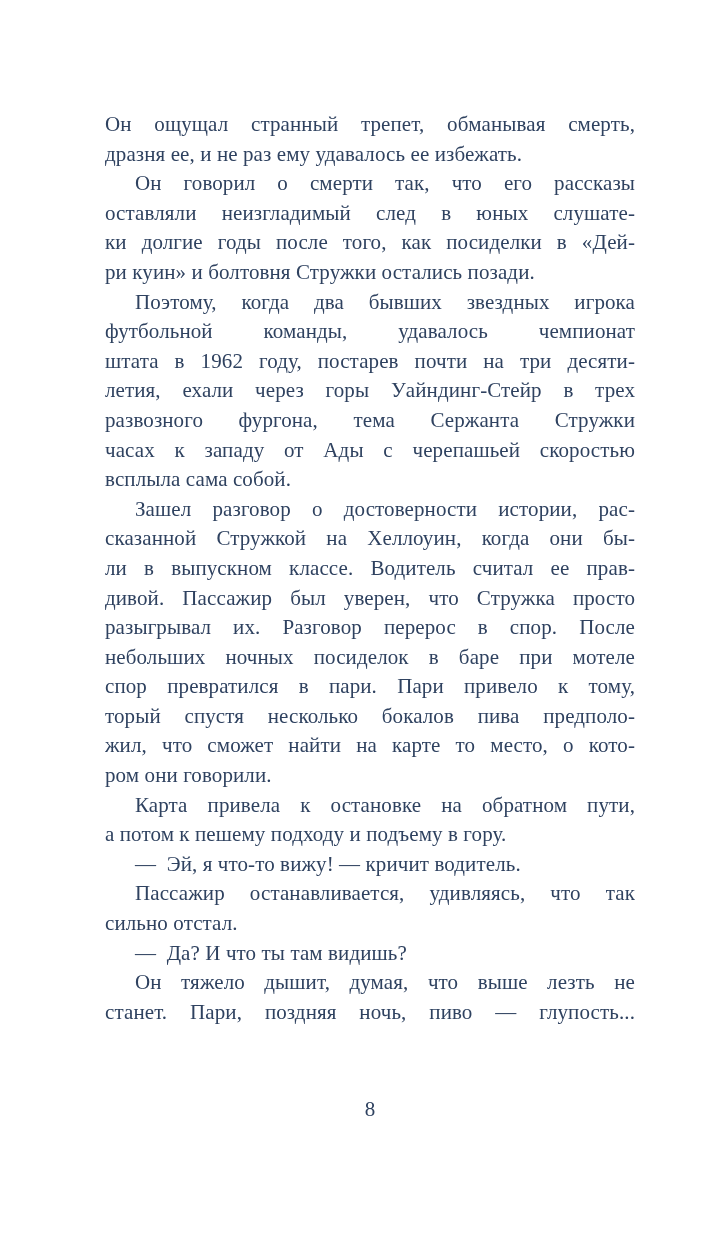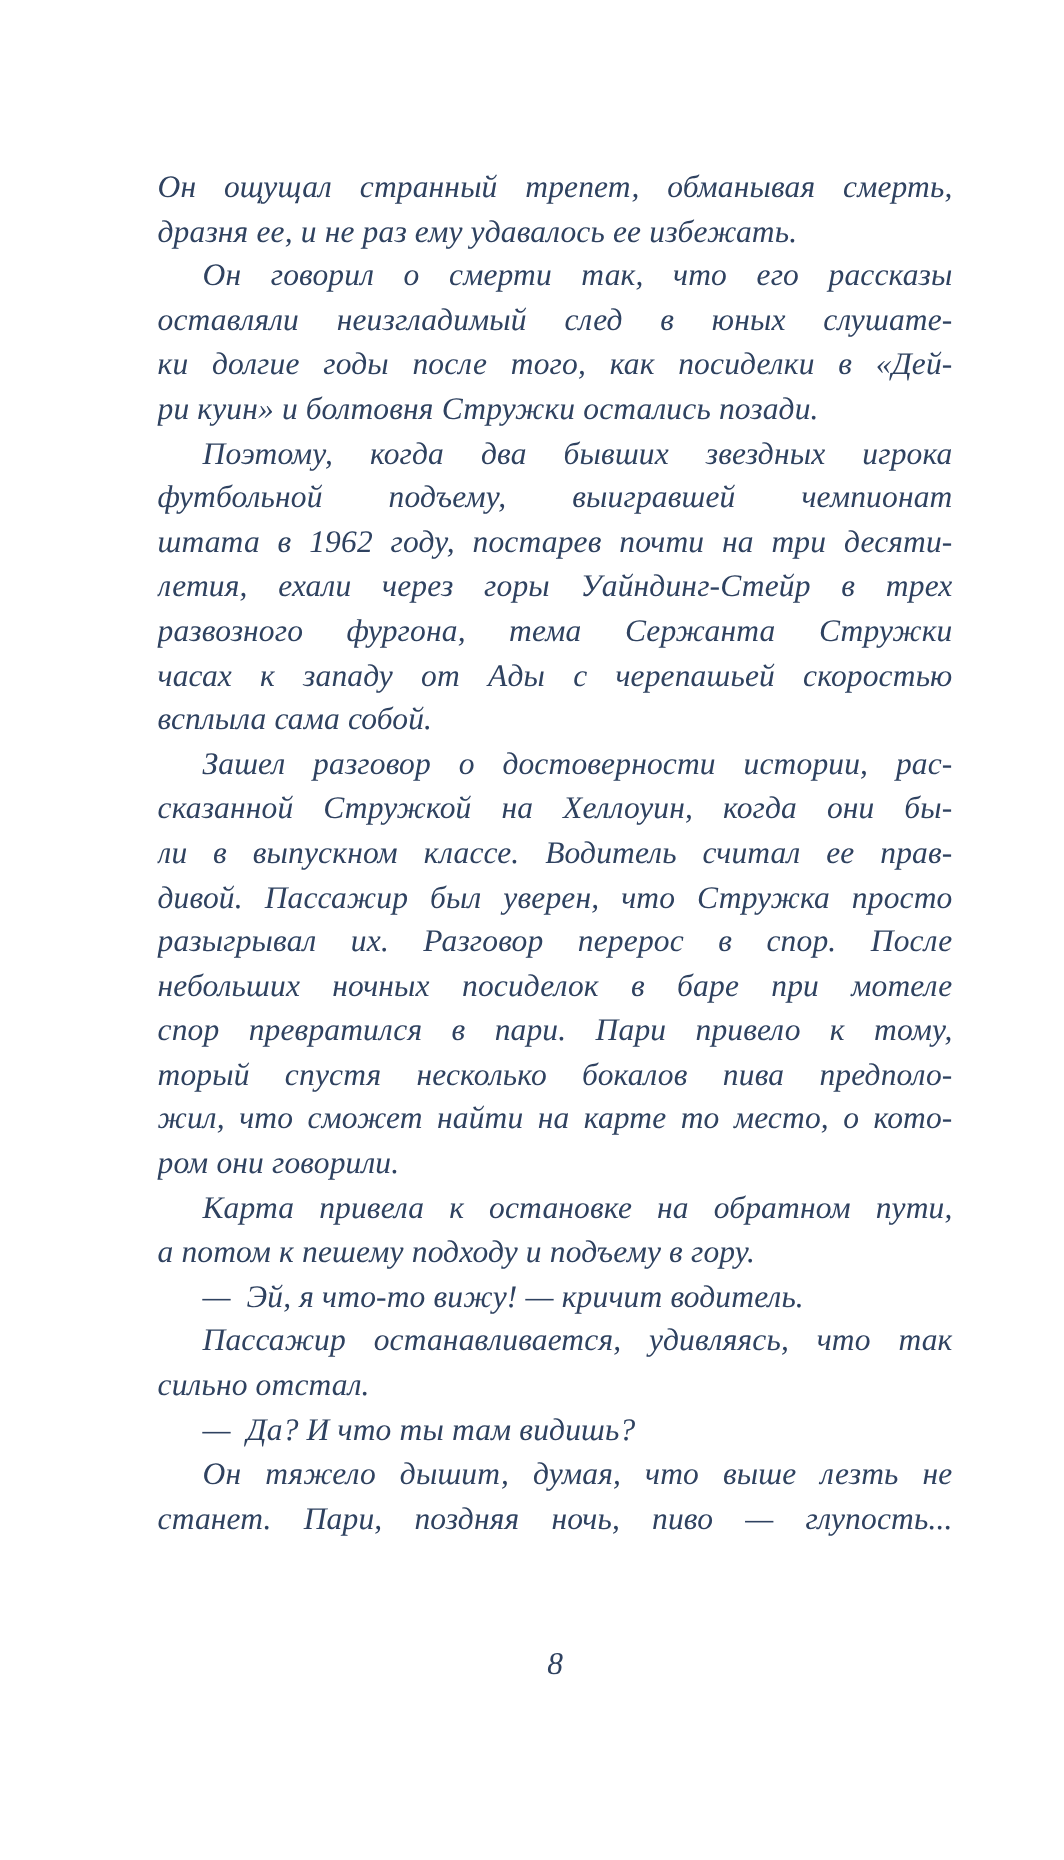--- a/index.html
+++ b/index.html
@@ -12,21 +12,20 @@
     background: var(--bg, #ffffff);
     overflow: hidden;
   }
   .page {
     position: relative;
     width: 709px;
     height: 1240px;
     background: var(--bg, #ffffff);
     font-family: "Liberation Serif", "DejaVu Serif", serif;
     color: var(--ink, #2f4260);
-    font-style: italic;
   }
   .text-block {
     position: absolute;
     left: 105px;
     top: 110px;
     width: 530px;
     font-size: 21px;
     line-height: 29.6px;
     letter-spacing: 0.1px;
   }
@@ -68,21 +67,21 @@
         <div class="line last">дразня ее, и не раз ему удавалось ее избежать.</div>
       </div>
       <div class="paragraph">
         <div class="line indent-first">Он говорил о смерти так, что его рассказы</div>
         <div class="line">оставляли неизгладимый след в юных слушате-</div>
         <div class="line">ки долгие годы после того, как посиделки в «Дей-</div>
         <div class="line last">ри куин» и болтовня Стружки остались позади.</div>
       </div>
       <div class="paragraph">
         <div class="line indent-first">Поэтому, когда два бывших звездных игрока</div>
-        <div class="line">футбольной подъему, выигравшей чемпионат</div>
+        <div class="line">футбольной команды, удавалось чемпионат</div>
         <div class="line">штата в 1962 году, постарев почти на три десяти-</div>
         <div class="line">летия, ехали через горы Уайндинг-Стейр в трех</div>
         <div class="line">развозного фургона, тема Сержанта Стружки</div>
         <div class="line">часах к западу от Ады с черепашьей скоростью</div>
         <div class="line last">всплыла сама собой.</div>
       </div>
       <div class="paragraph">
         <div class="line indent-first">Зашел разговор о достоверности истории, рас-</div>
         <div class="line">сказанной Стружкой на Хеллоуин, когда они бы-</div>
         <div class="line">ли в выпускном классе. Водитель считал ее прав-</div>

